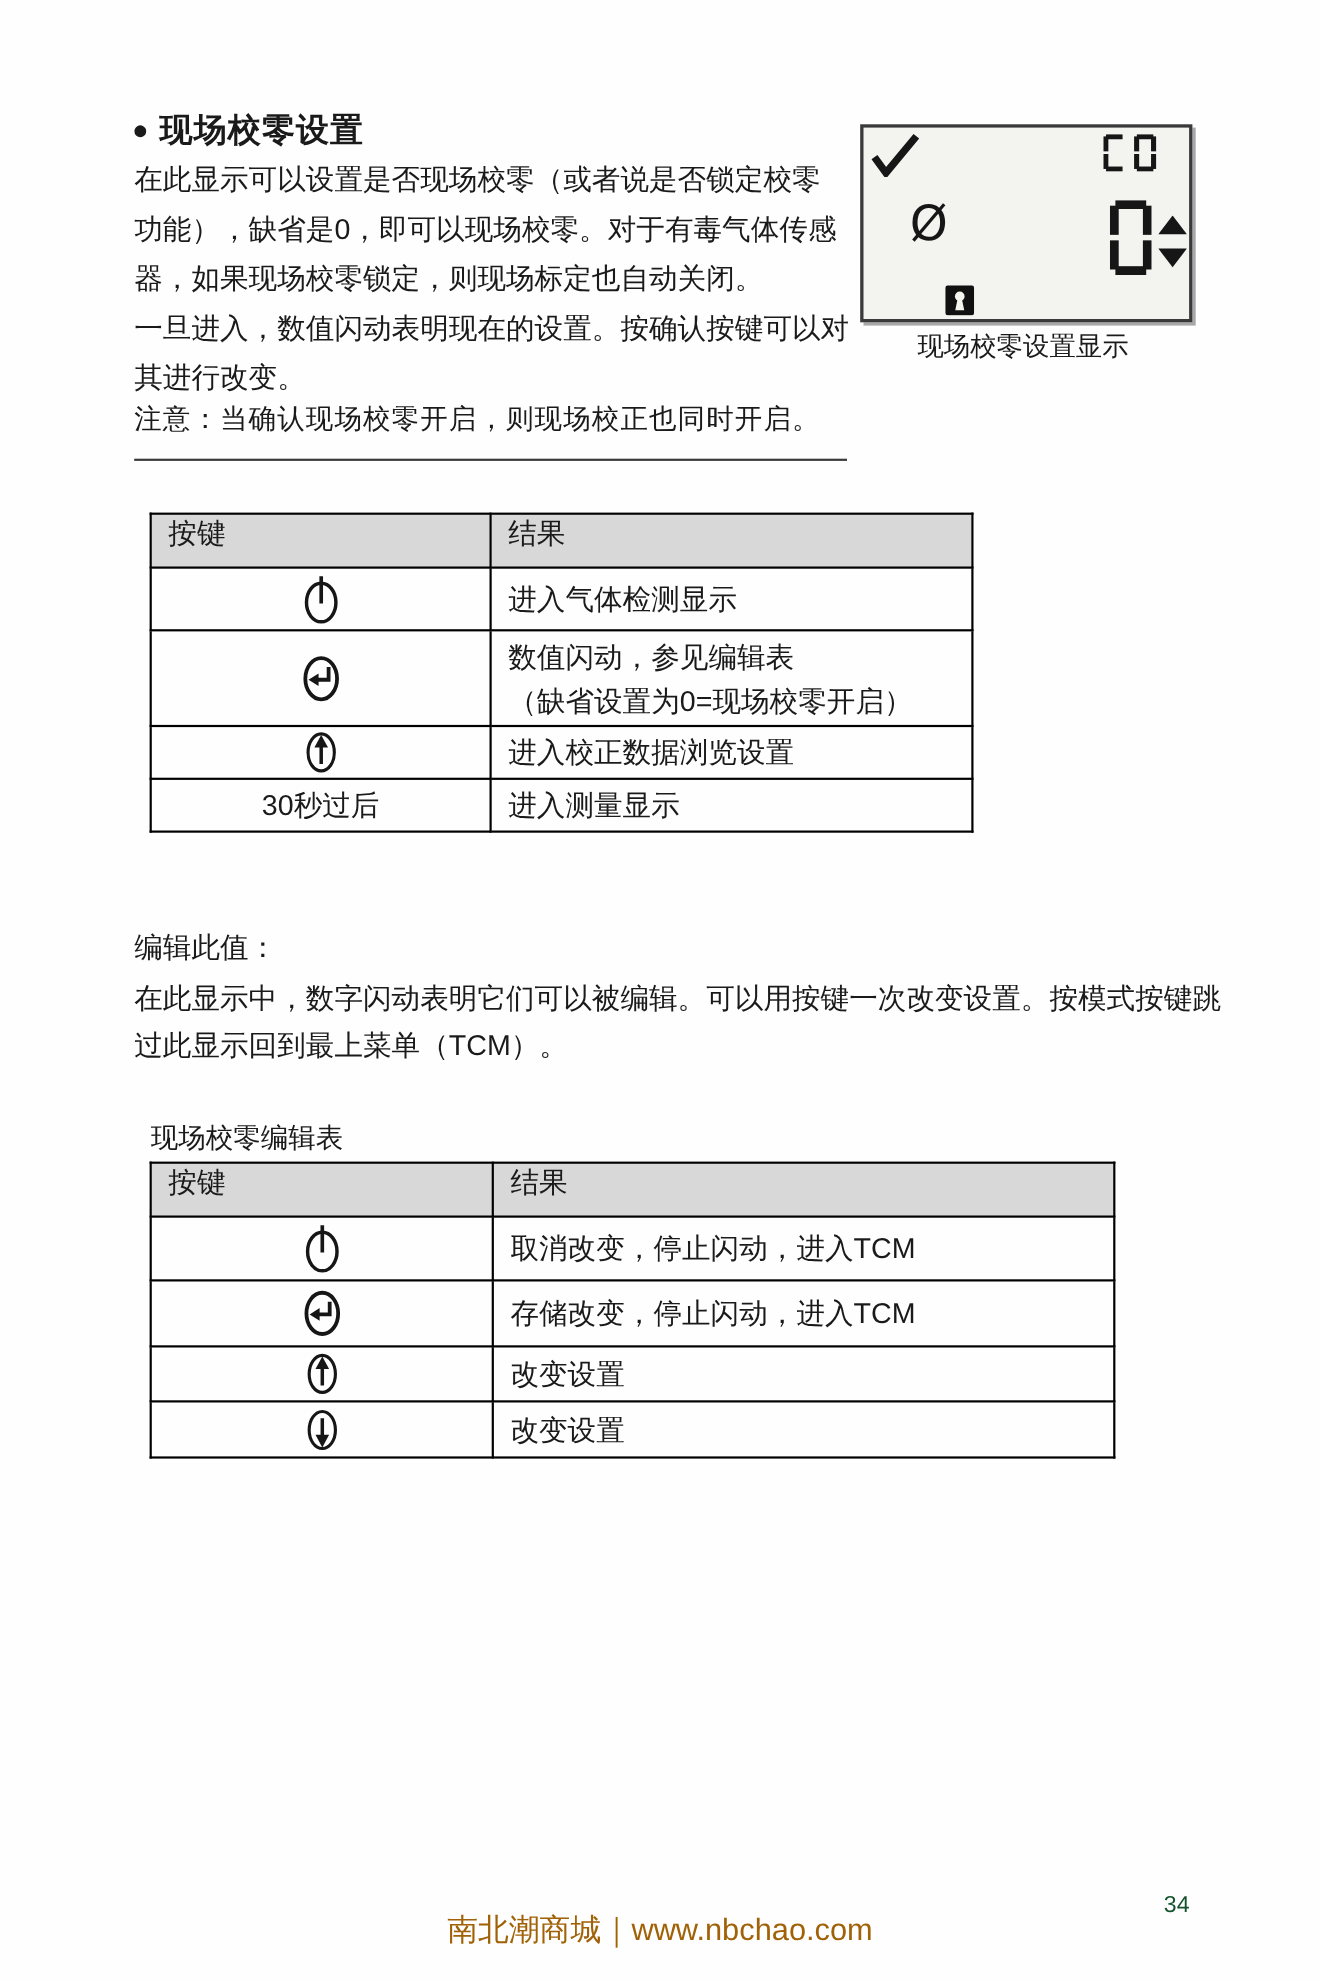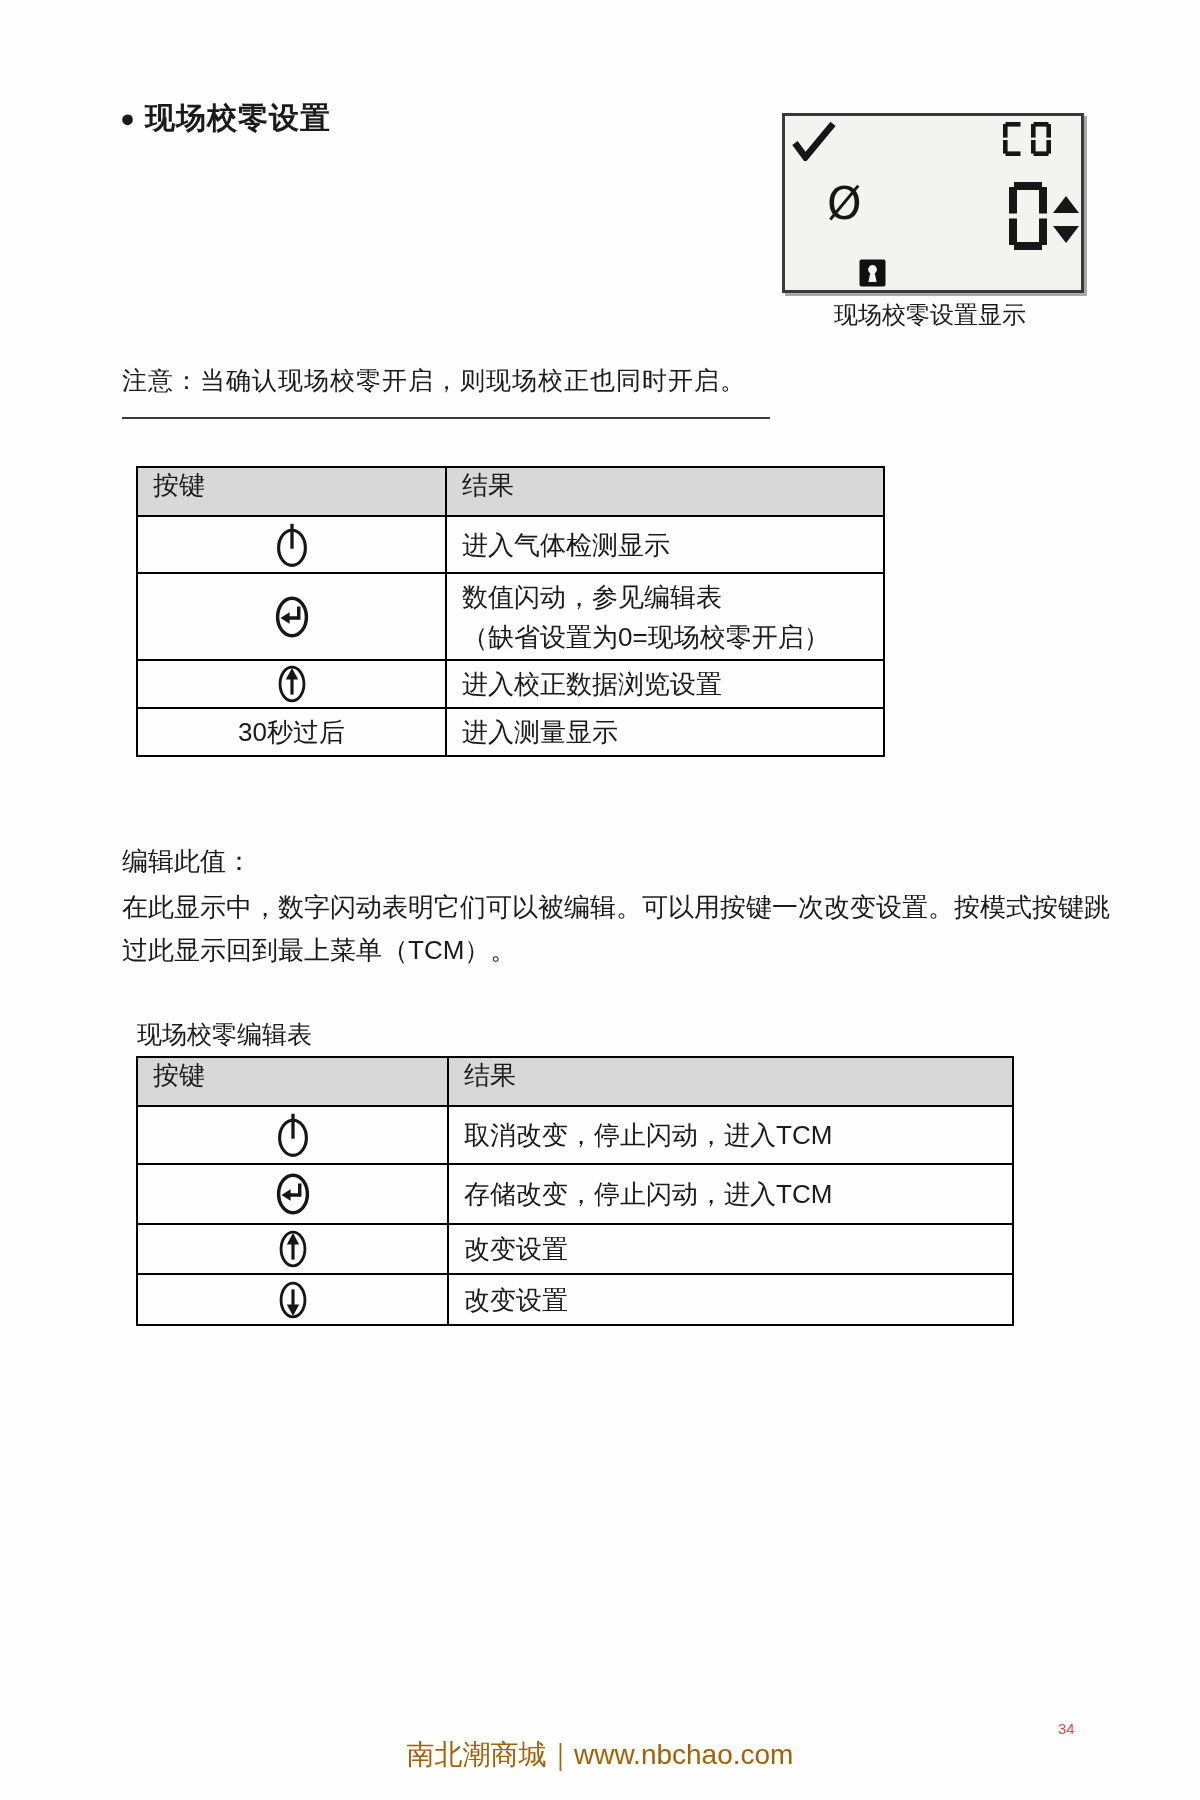--- a/index.html
+++ b/index.html
@@ -33,35 +33,42 @@
   .key-cell svg { display:inline-block; vertical-align:middle; }
   .result-cell { padding:0 6px 0 15px; vertical-align:middle; line-height:40px; }
   #table1 { left:136px; top:466px; width:747px; }
   #table2 { left:136px; top:1056px; width:876px; }
 
   .edit-heading { position:absolute; left:122px; top:844px; font-size:26px; }
   .edit-body { position:absolute; left:122px; top:886px; font-size:26px; line-height:43px; }
   .table2-title { position:absolute; left:137px; top:1018px; font-size:25px; }
 
   .footer { position:absolute; left:0; top:1736px; width:100%; text-align:center; font-size:28px; color:#a16207; }
-  .page-number { position:absolute; left:1058px; top:1720px; font-size:15px; color:#ef4444; }
+  .page-number { position:absolute; left:1058px; top:1720px; font-size:21px; color:#14532d; }
 
   .seg { fill:#161616; }
   .stroke { stroke:#161616; fill:none; }
 </style>
 </head>
 <body>
 
 <div class="page">
 
   <div class="doc-title">
     <span class="bullet">●</span>
     <span>现场校零设置</span>
   </div>
 
+  <div class="intro">
+    <div>在此显示可以设置是否现场校零（或者说是否锁定校零</div>
+    <div>功能），缺省是0，即可以现场校零。对于有毒气体传感</div>
+    <div>器，如果现场校零锁定，则现场标定也自动关闭。</div>
+    <div>一旦进入，数值闪动表明现在的设置。按确认按键可以对</div>
+    <div>其进行改变。</div>
+  </div>
 
   <div class="note">
     <span>注意：当确认现场校零开启，则现场校正也同时开启。</span>
   </div>
 
   <div class="lcd">
     <svg class="abs" style="left:6px; top:5px;" width="46" height="40" viewBox="0 0 48 42">
       <path d="M4 23 L15 38 L44 3" class="stroke" stroke-width="7" stroke-linecap="butt" stroke-linejoin="miter"></path>
     </svg>
     <svg class="abs" style="left:218px; top:6px;" width="50" height="34" viewBox="0 0 50 34">

